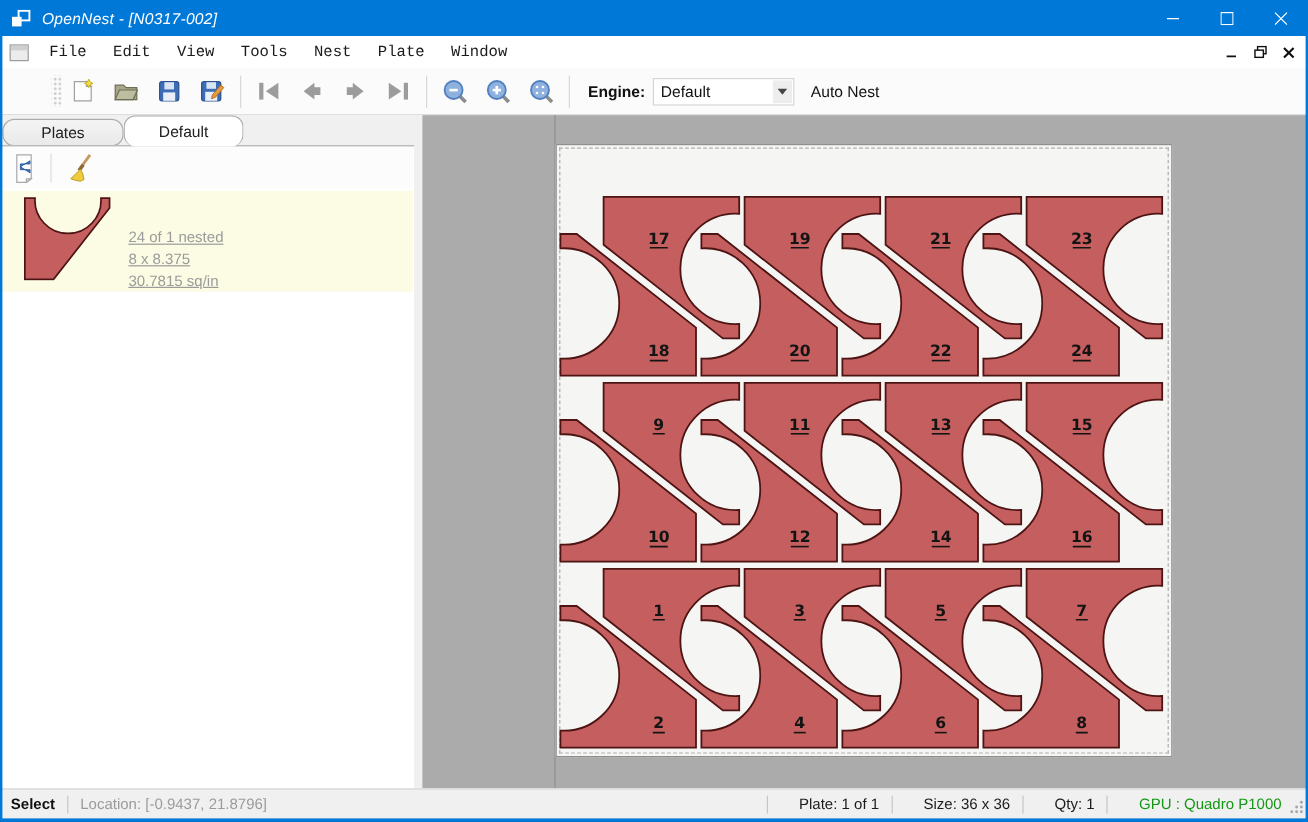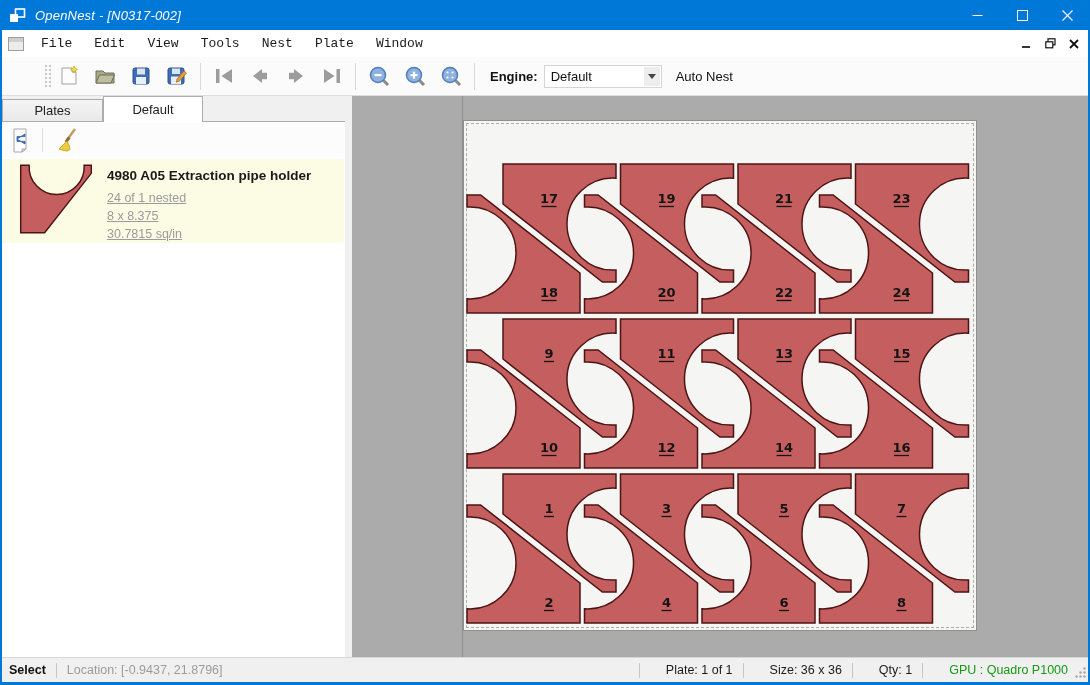--- a/index.html
+++ b/index.html
@@ -29,21 +29,21 @@
   .tsep { width:1px; height:27px; background:#D8D8D8; margin:0 5px; }
   .engine-label { font-size:13px; font-weight:bold; color:#111; margin:0 6px 0 10px; }
   .combo { width:118px; height:23px; background:#fff; border:1px solid #D5D5D5; display:flex; align-items:center; position:relative; }
   .combo .val { font-size:13px; color:#111; margin-left:6px; }
   .combo .dd { position:absolute; right:1px; top:1px; bottom:1px; width:16px; background:#EDEDED; display:flex; align-items:center; justify-content:center; }
   .combo .dd::before { content:""; width:0; height:0; border-left:4px solid transparent; border-right:4px solid transparent; border-top:5px solid #444; }
   .autonest { font-size:13px; color:#111; margin-left:14px; }
 
   
   .sidebar { position:absolute; left:0; top:96px; width:345px; height:561px; background:#F0F0F0; }
-  .tab { position:absolute; font-size:13px; color:#222; display:flex; align-items:center; justify-content:center; }
+  .tab { position:absolute; font-size:13px; color:#222; display:flex; align-items:center; justify-content:center;border-radius:10px; }
   .tab.inactive { left:2px; top:3px; width:101px; height:23px; background:linear-gradient(#F4F4F4,#E9E9E9); border:1px solid #ACACAC; }
   .tab.active { left:103px; top:0; width:100px; height:26px; background:#fff; border:1px solid #ACACAC; border-bottom:none; z-index:3; }
   .side-content { position:absolute; left:0; top:25px; width:345px; height:536px; background:#fff; border-top:1px solid #ACACAC; }
   .side-toolbar { position:absolute; left:0; top:1px; width:344px; height:34px; background:#FCFCFC; display:flex; align-items:center; }
   .sbtn { width:28px; height:28px; margin-left:6px; display:flex; align-items:center; justify-content:center; }
   .ssep { width:1px; height:24px; background:#DCDCDC; margin:0 4px 0 8px; }
   .drawing-item { position:absolute; left:0; top:37px; width:344px; height:84px; background:var(--itembg); }
   .drawing-thumb { position:absolute; left:18px; top:5px; }
   .di-title { position:absolute; left:107px; top:9px; font-size:13.5px; font-weight:bold; color:#1a1a1a; }
   .di-line { position:absolute; left:107px; font-size:12.5px; color:#9B9B9B;text-decoration:underline; }
@@ -243,21 +243,20 @@
             <line x1="20" y1="2" x2="12" y2="13" stroke="#C59A62" stroke-width="2.4"></line>
             <rect x="9.6" y="11.2" width="6" height="3" fill="#8A6A3A" transform="rotate(-54 12.6 12.7)"></rect>
             <path d="M12,14 L4,22 L7,23 L9,23.5 L12,24 L15,22.5 L14,18 Z" fill="#EFCB3E" stroke="#B89A20" stroke-width="0.8"></path>
           </svg>
         </div>
       </div>
       <div class="drawing-item">
         <svg class="drawing-thumb" width="76" height="70" viewBox="-2 -2 122 117">
           <path d="M0,0 L14.2,0 A46 46 0 1 0 106,0 L118,0 L118,13.6 L40,113 L0,113 Z" fill="var(--part)" stroke="var(--partstroke)" stroke-width="2.4"></path>
         </svg>
-        <div class="di-title">4980 A05 Extraction pipe holder</div>
         <div class="di-line" style="top:32px">24 of 1 nested</div>
         <div class="di-line" style="top:50px">8 x 8.375</div>
         <div class="di-line" style="top:68px">30.7815 sq/in</div>
       </div>
     </div>
   </div>
 
   <div class="splitter"></div>
 
   <div class="canvas">

